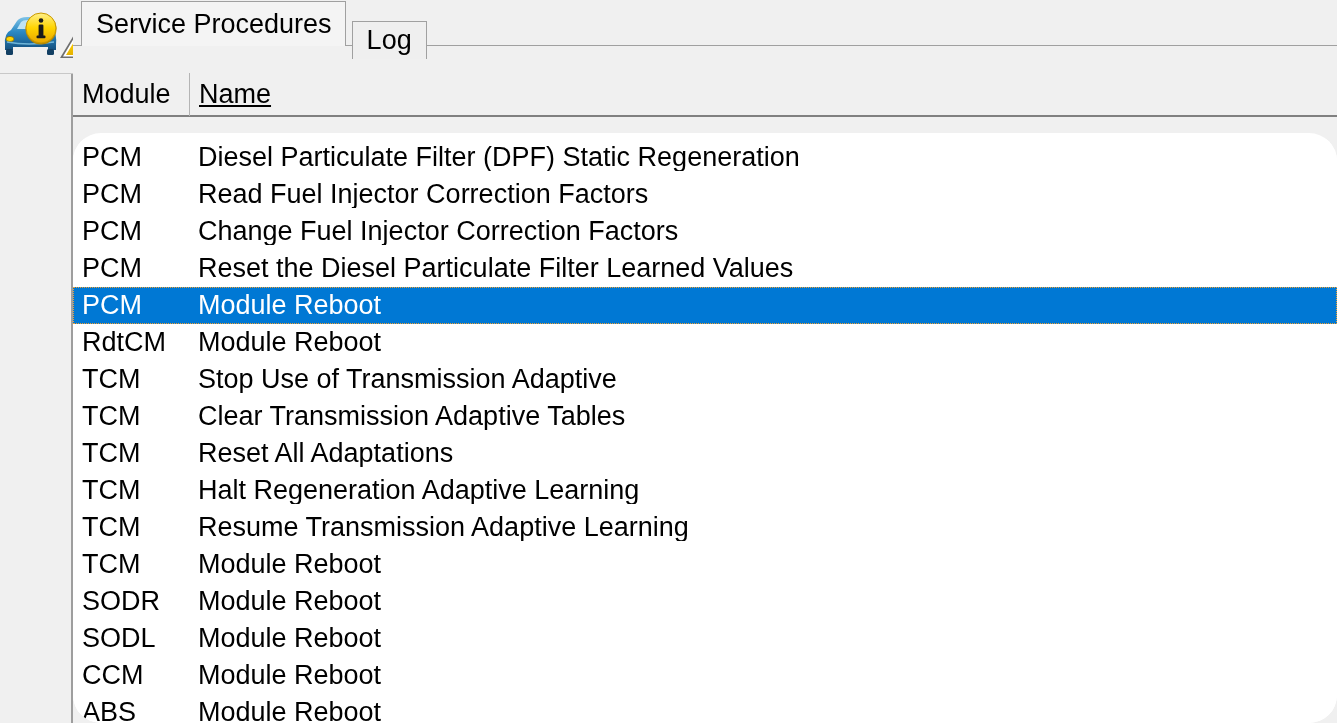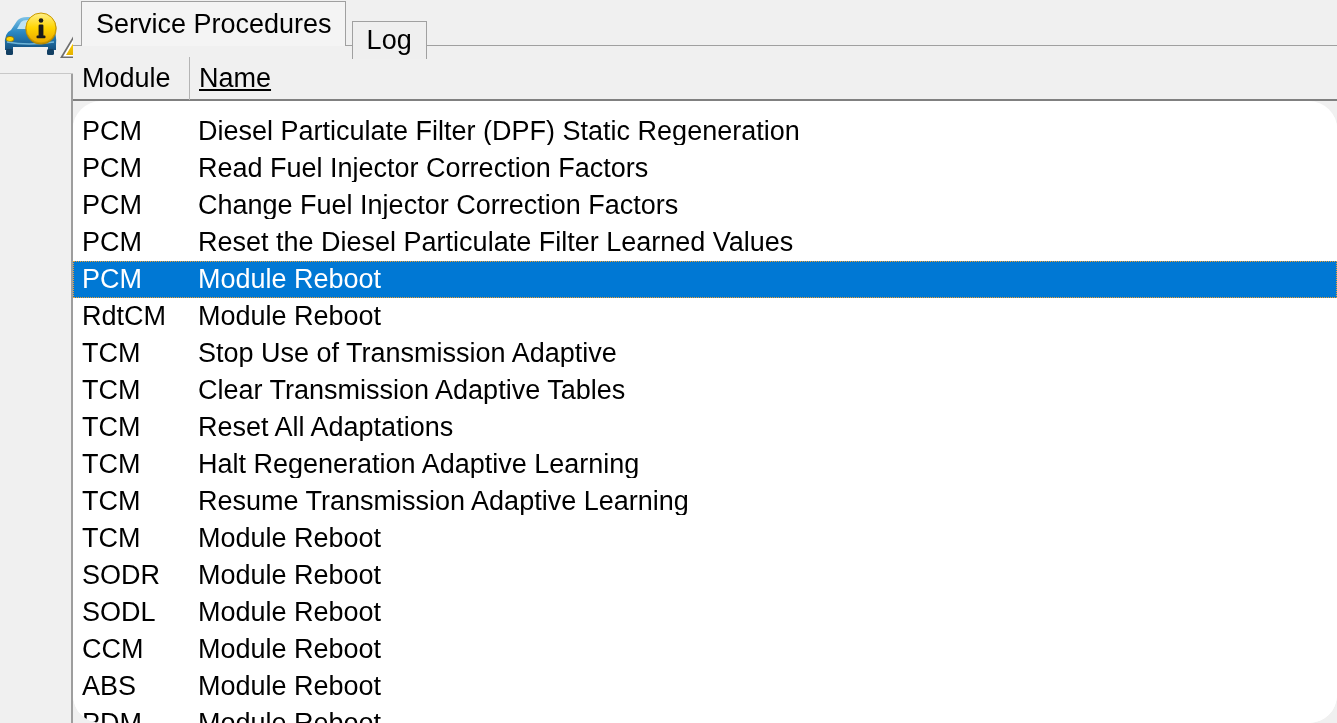--- a/index.html
+++ b/index.html
@@ -47,20 +47,21 @@
   #sidebar-filler { flex: 1 1 auto; background: #f0f0f0; }
 
   
   #main {
     flex: 1 1 auto;
     height: 723px;
     display: flex;
     flex-direction: column;
     background: #f0f0f0;
     overflow: hidden;
+    gap: 16px;
   }
 
   
   #tabstrip {
     height: 46px;
     min-height: 46px;
     box-sizing: border-box;
     background: #f0f0f0;
     position: relative;
     display: flex;
@@ -120,21 +121,21 @@
     border-right: 1px solid #b4b4b4;
   }
   .col-h.module { width: 117px; min-width: 117px; }
   .col-h.name   { flex: 1 1 auto; border-right: none; text-decoration: underline; }
 
   
   #list {
     flex: 1 1 auto;
     background: #ffffff;
     overflow: hidden;
-    padding-top: 12px;
+    padding-top: 6px;
     border-radius: 28px;
   }
   .row {
     height: 37px;
     display: flex;
     align-items: center;
     box-sizing: border-box;
     background: #ffffff;
     color: #000000;
   }

